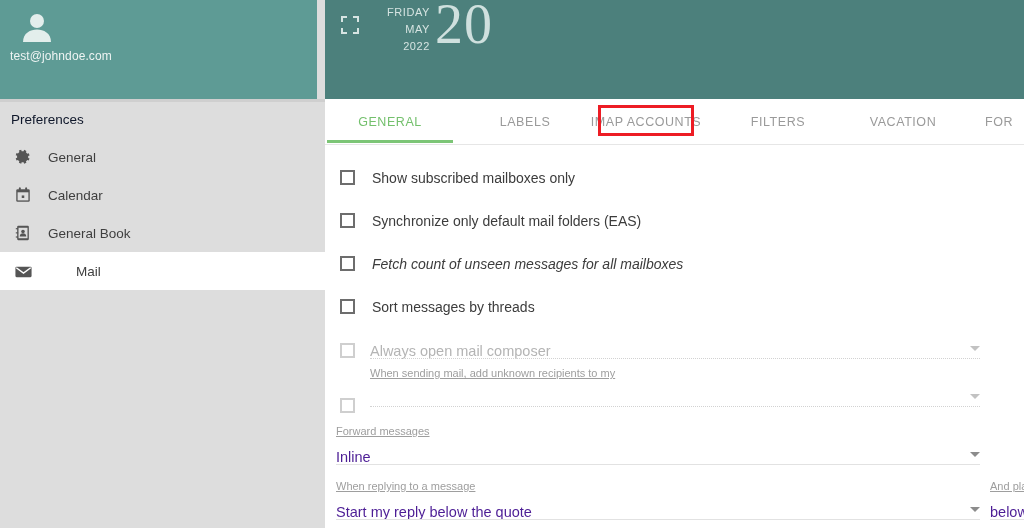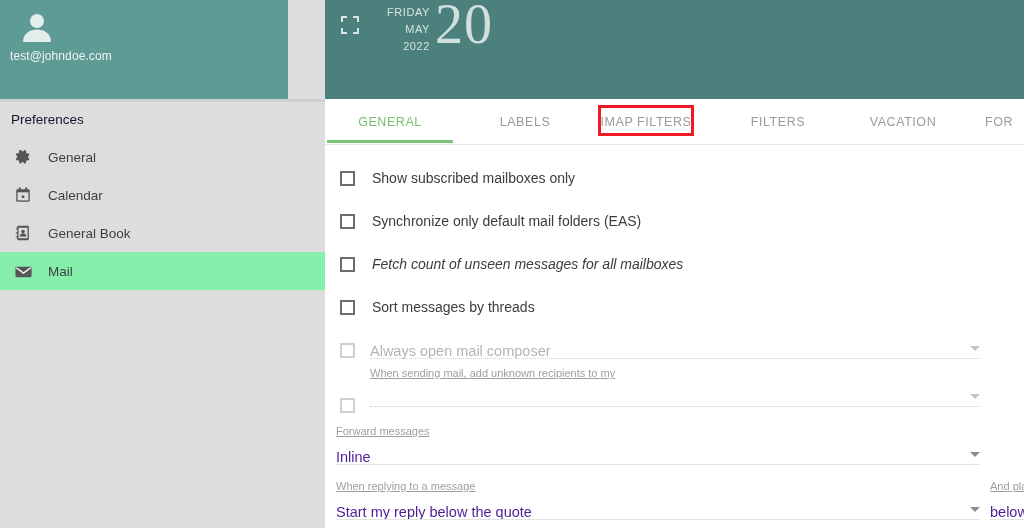--- a/index.html
+++ b/index.html
@@ -12,21 +12,21 @@
   .app { position: relative; width: 1024px; height: 528px; }
 
   
   .left-col {
     position: absolute; left: 0; top: 0;
     width: 325px; height: 528px;
     background: #dddddd;
   }
   .account-panel {
     position: relative;
-    width: 288px; height: 99px;
+    width: 317px; height: 99px;
     background: #5e9b95;
   }
   .avatar-icon {
     position: absolute; left: 18px; top: 9px;
     width: 38px; height: 38px;
   }
   .account-email {
     position: absolute; left: 10px; top: 49px;
     font-size: 12px; color: #eef4f3;
     letter-spacing: .1px;
@@ -44,21 +44,21 @@
     position: absolute; left: 0; top: 138px;
     width: 325px;
   }
   .nav-item {
     position: relative;
     display: flex; align-items: center;
     height: 38px;
     padding-left: 13px;
     cursor: pointer;
   }
-  .nav-item.active { background: #86efac; }
+  .nav-item.active { background: #ffffff; gap: 28px; }
   .nav-item .nav-icon {
     width: 20px; height: 20px;
     display: flex; align-items: center; justify-content: center;
     margin-right: 15px;
     flex: none;
   }
   .nav-item .nav-label {
     font-size: 13.5px; color: #3f3f3f;
   }
 
@@ -128,21 +128,21 @@
 
   
   .content {
     position: relative;
     width: 699px;
     height: 383px;
     overflow: hidden;
   }
   .chk-row {
     position: absolute;
-    display: flex; align-items: flex-end;
+    display: flex; align-items: flex-start;
     left: 15px;
   }
   .checkbox {
     width: 15px; height: 15px;
     border: 2px solid #6d6d6d;
     background: #fff;
     flex: none;
     cursor: pointer;
   }
   .checkbox.dim { border-color: #cfcfcf; }
@@ -284,21 +284,21 @@
         <div>FRIDAY</div>
         <div>MAY</div>
         <div>2022</div>
       </div>
       <div class="date-day-num">20</div>
     </div>
 
     <div class="tabs">
       <div class="tab active" style="left:2px;width:126px;">GENERAL</div>
       <div class="tab" style="left:140px;width:120px;">LABELS</div>
-      <div class="tab" style="left:273px;width:96px;">IMAP FILTERS</div>
+      <div class="tab" style="left:273px;width:96px;">IMAP ACCOUNTS</div>
       <div class="tab" style="left:393px;width:120px;">FILTERS</div>
       <div class="tab" style="left:518px;width:120px;">VACATION</div>
       <div class="tab" style="left:660px;width:60px;justify-content:flex-start;">FOR</div>
       <div class="tab-underline"></div>
       <div class="tab-highlight-box"></div>
     </div>
 
     <div class="content">
 
       <div class="chk-row" style="top:25px;">

